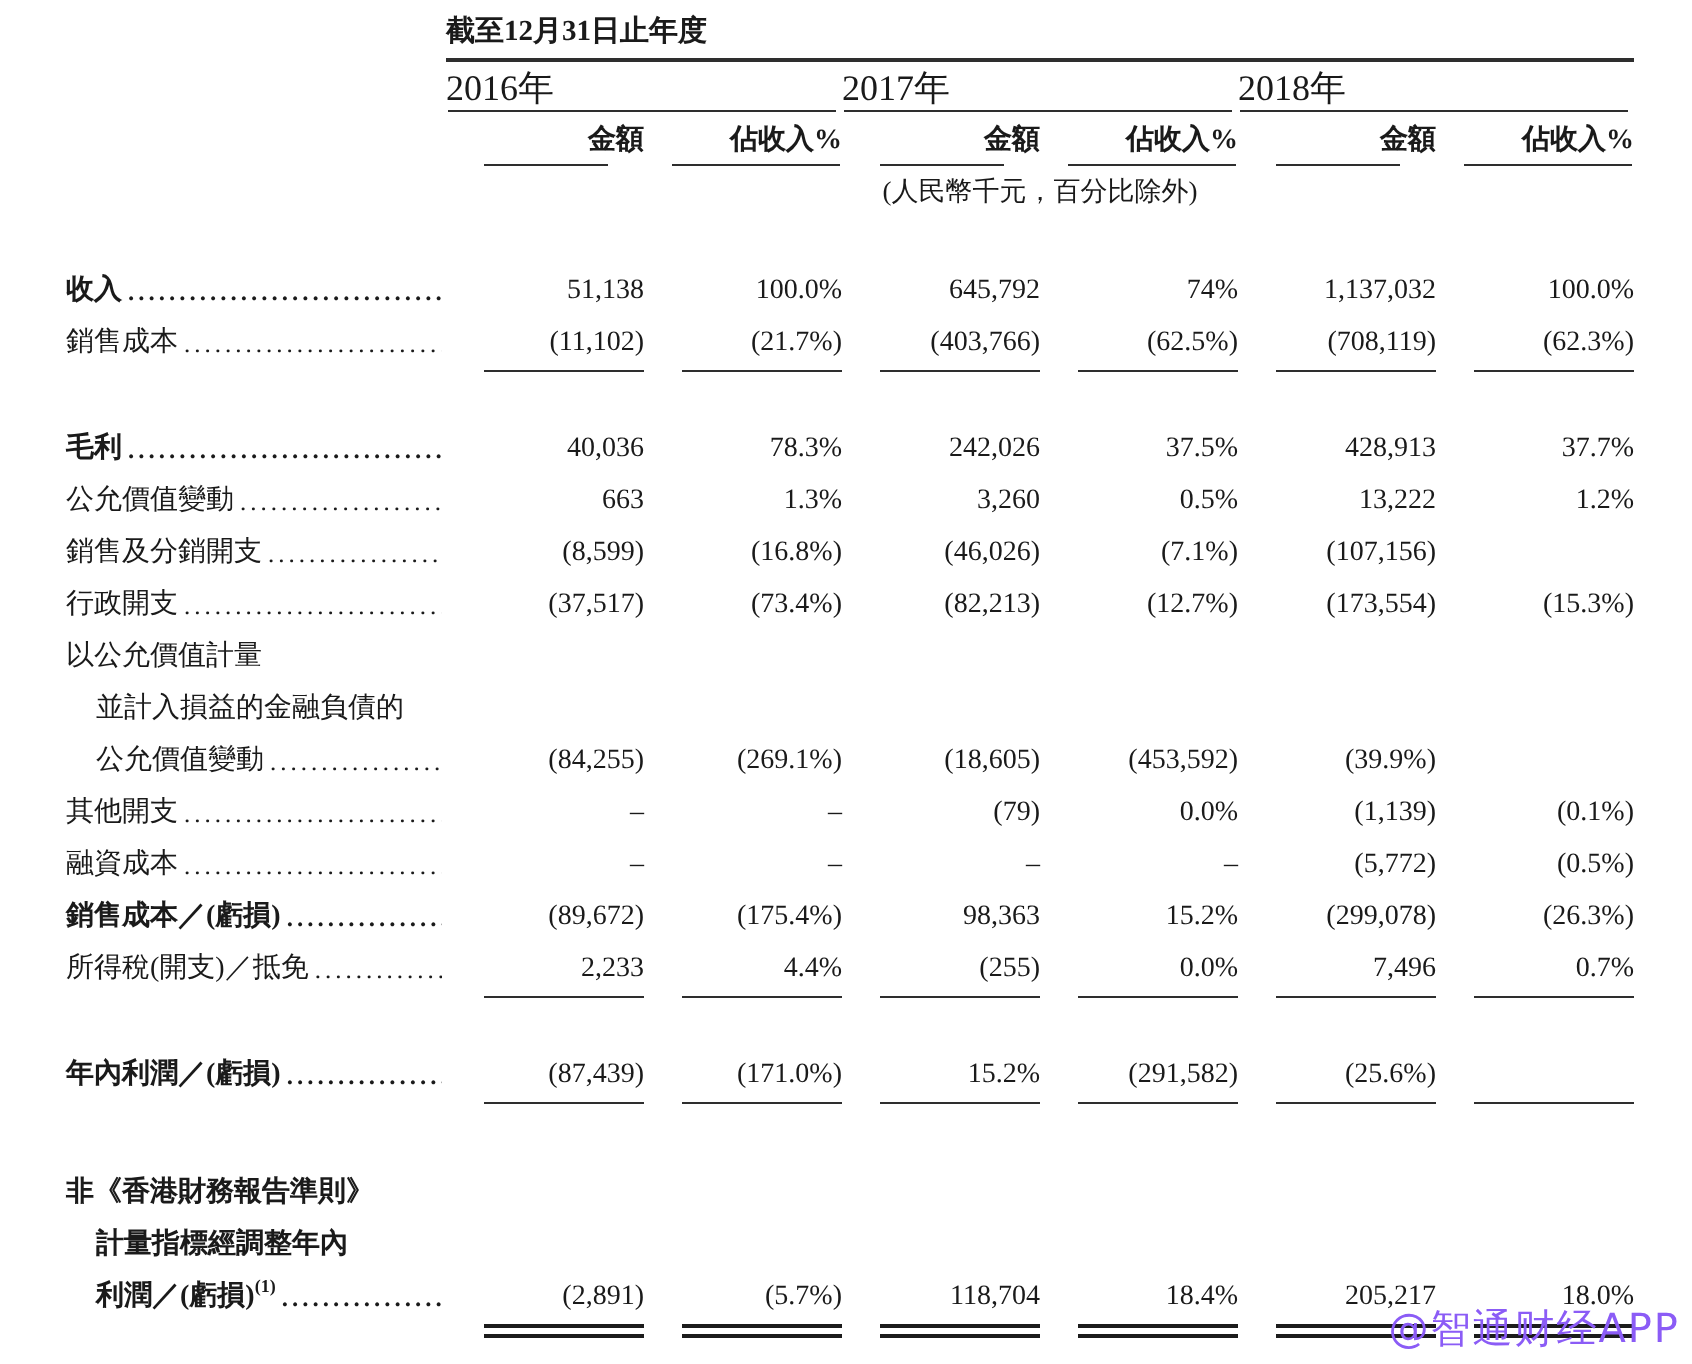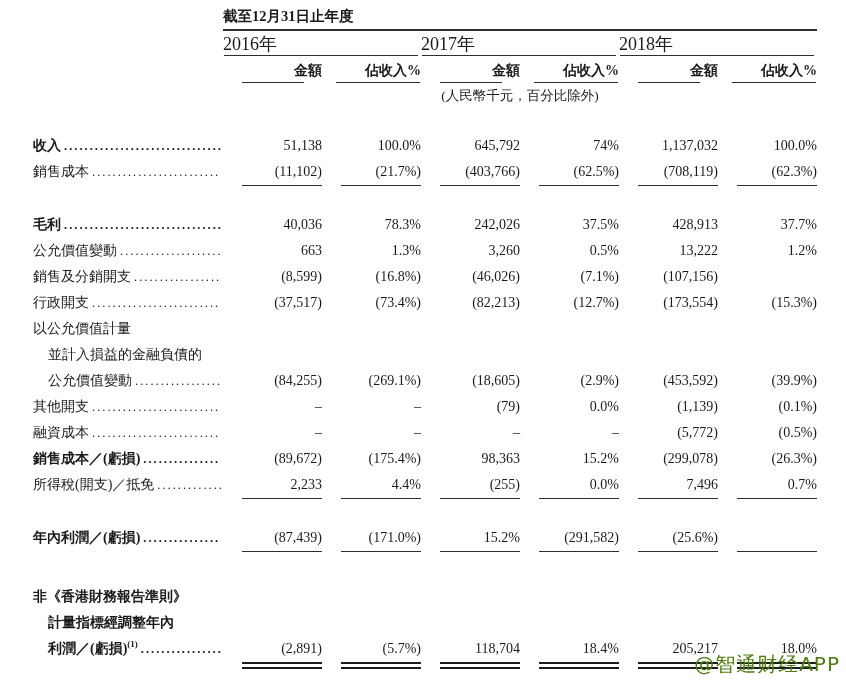--- a/index.html
+++ b/index.html
@@ -52,21 +52,21 @@
   .ulrow{display:flex;height:9px;}
   .ul{width:99px;flex:none;}
   .ul b{display:block;border-top:1.7px solid #2e2e2e;margin-left:19px;}
   .dulrow{display:flex;height:10px;}
   .dul{width:99px;flex:none;}
   .dul b{display:block;height:2.5px;border-top:2px solid #1c1c1c;
     border-bottom:2px solid #1c1c1c;margin-left:19px;}
   .gap18{height:18px;}
   .gap24{height:24px;}
 
-  .wm{position:absolute;right:6px;bottom:4px;font-size:20px;color:#4d7c0f;
+  .wm{position:absolute;right:6px;bottom:4px;font-size:20px;color:#8b5cf6;
     font-family:"DejaVu Sans","Liberation Sans",sans-serif;letter-spacing:1px;}
 </style>
 </head>
 <body>
 
 <div class="page">
   <div class="tbl">
 
     <div class="t-title">截至12月31日止年度</div>
     <div class="hline"></div>
@@ -233,21 +233,20 @@
     </div>
 
     <div class="row">
       <div class="lab ind">
         <span class="lbl">公允價值變動</span>
           <span class="dots"></span>
       </div>
       <div class="c">(84,255)</div>
       <div class="c">(269.1%)</div>
       <div class="c">(18,605)</div>
-      <div class="c">(2.9%)</div>
       <div class="c">(453,592)</div>
       <div class="c">(39.9%)</div>
     </div>
 
     <div class="row">
       <div class="lab">
         <span class="lbl">其他開支</span>
           <span class="dots"></span>
       </div>
       <div class="c">–</div>

